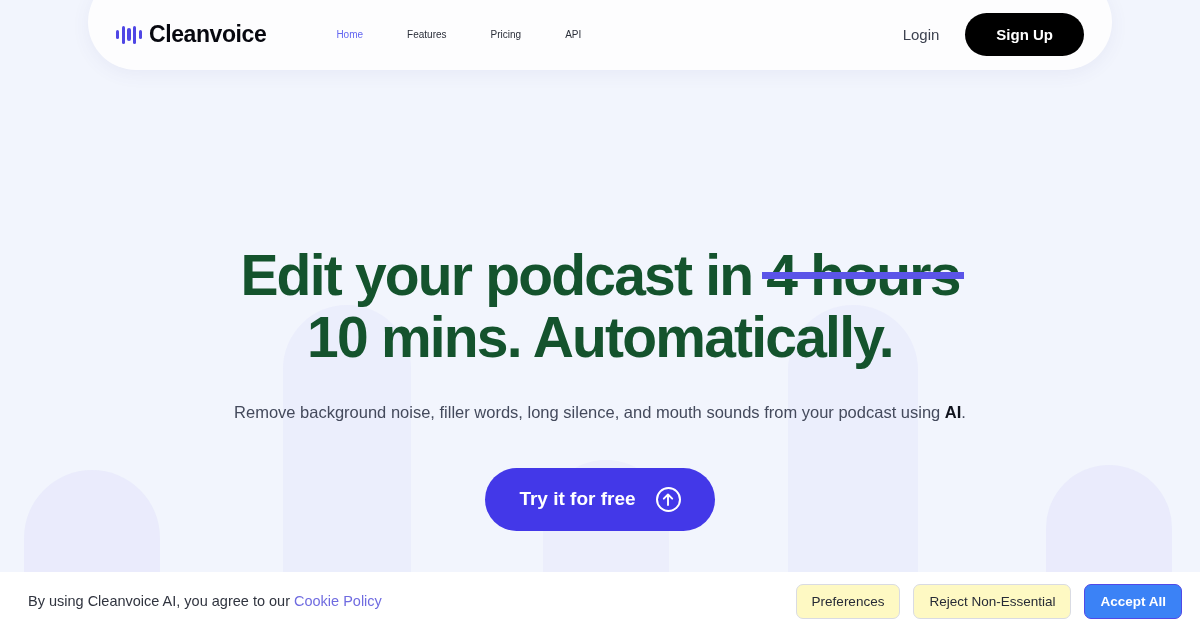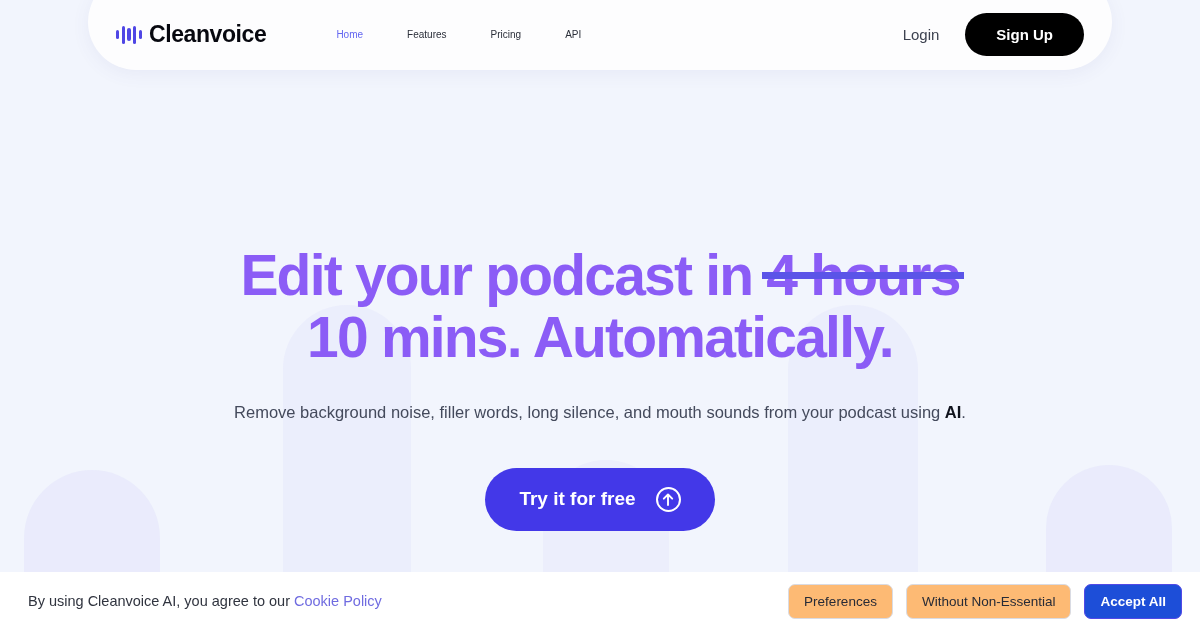--- a/index.html
+++ b/index.html
@@ -134,21 +134,21 @@
   .hero {
     position: absolute;
     top: 0; left: 0; right: 0;
     z-index: 2;
     padding-top: 246px;
     text-align: center;
   }
   .headline {
     font-size: 57px;
     font-weight: bold;
-    color: #8b5cf6;
+    color: #14532d;
     letter-spacing: -1.8px;
     line-height: 1.02;
   }
   .strike {
     position: relative;
     white-space: nowrap;
   }
   .strike::after {
     content: "";
     position: absolute;
@@ -228,26 +228,26 @@
   }
   .cookie-btn {
     font-family: inherit;
     font-size: 13.5px;
     border-radius: 7px;
     padding: 9px 15px;
     cursor: pointer;
     white-space: nowrap;
   }
   .cookie-btn.ghost {
-    background: #fdba74;
+    background: #fef9c3;
     color: #272b36;
     border: 1px solid #d9dbe3;
   }
   .cookie-btn.primary {
-    background: #1d4ed8;
+    background: #3b82f6;
     color: #fff;
     border: 1px solid #5149e6;
     font-weight: bold;
   }
 </style>
 </head>
 <body>
 
 <div class="arches">
   <div class="arch a1"></div>
@@ -314,17 +314,17 @@
 </main>
 
 <div class="cookie-bar">
 
   <div class="cookie-text">
     <span>By using Cleanvoice AI, you agree to our </span><a href="#">Cookie Policy</a>
   </div>
 
   <div class="cookie-buttons">
     <button class="cookie-btn ghost">Preferences</button>
-    <button class="cookie-btn ghost">Without Non-Essential</button>
+    <button class="cookie-btn ghost">Reject Non-Essential</button>
     <button class="cookie-btn primary">Accept All</button>
   </div>
 
 </div>
 
 </body></html>

